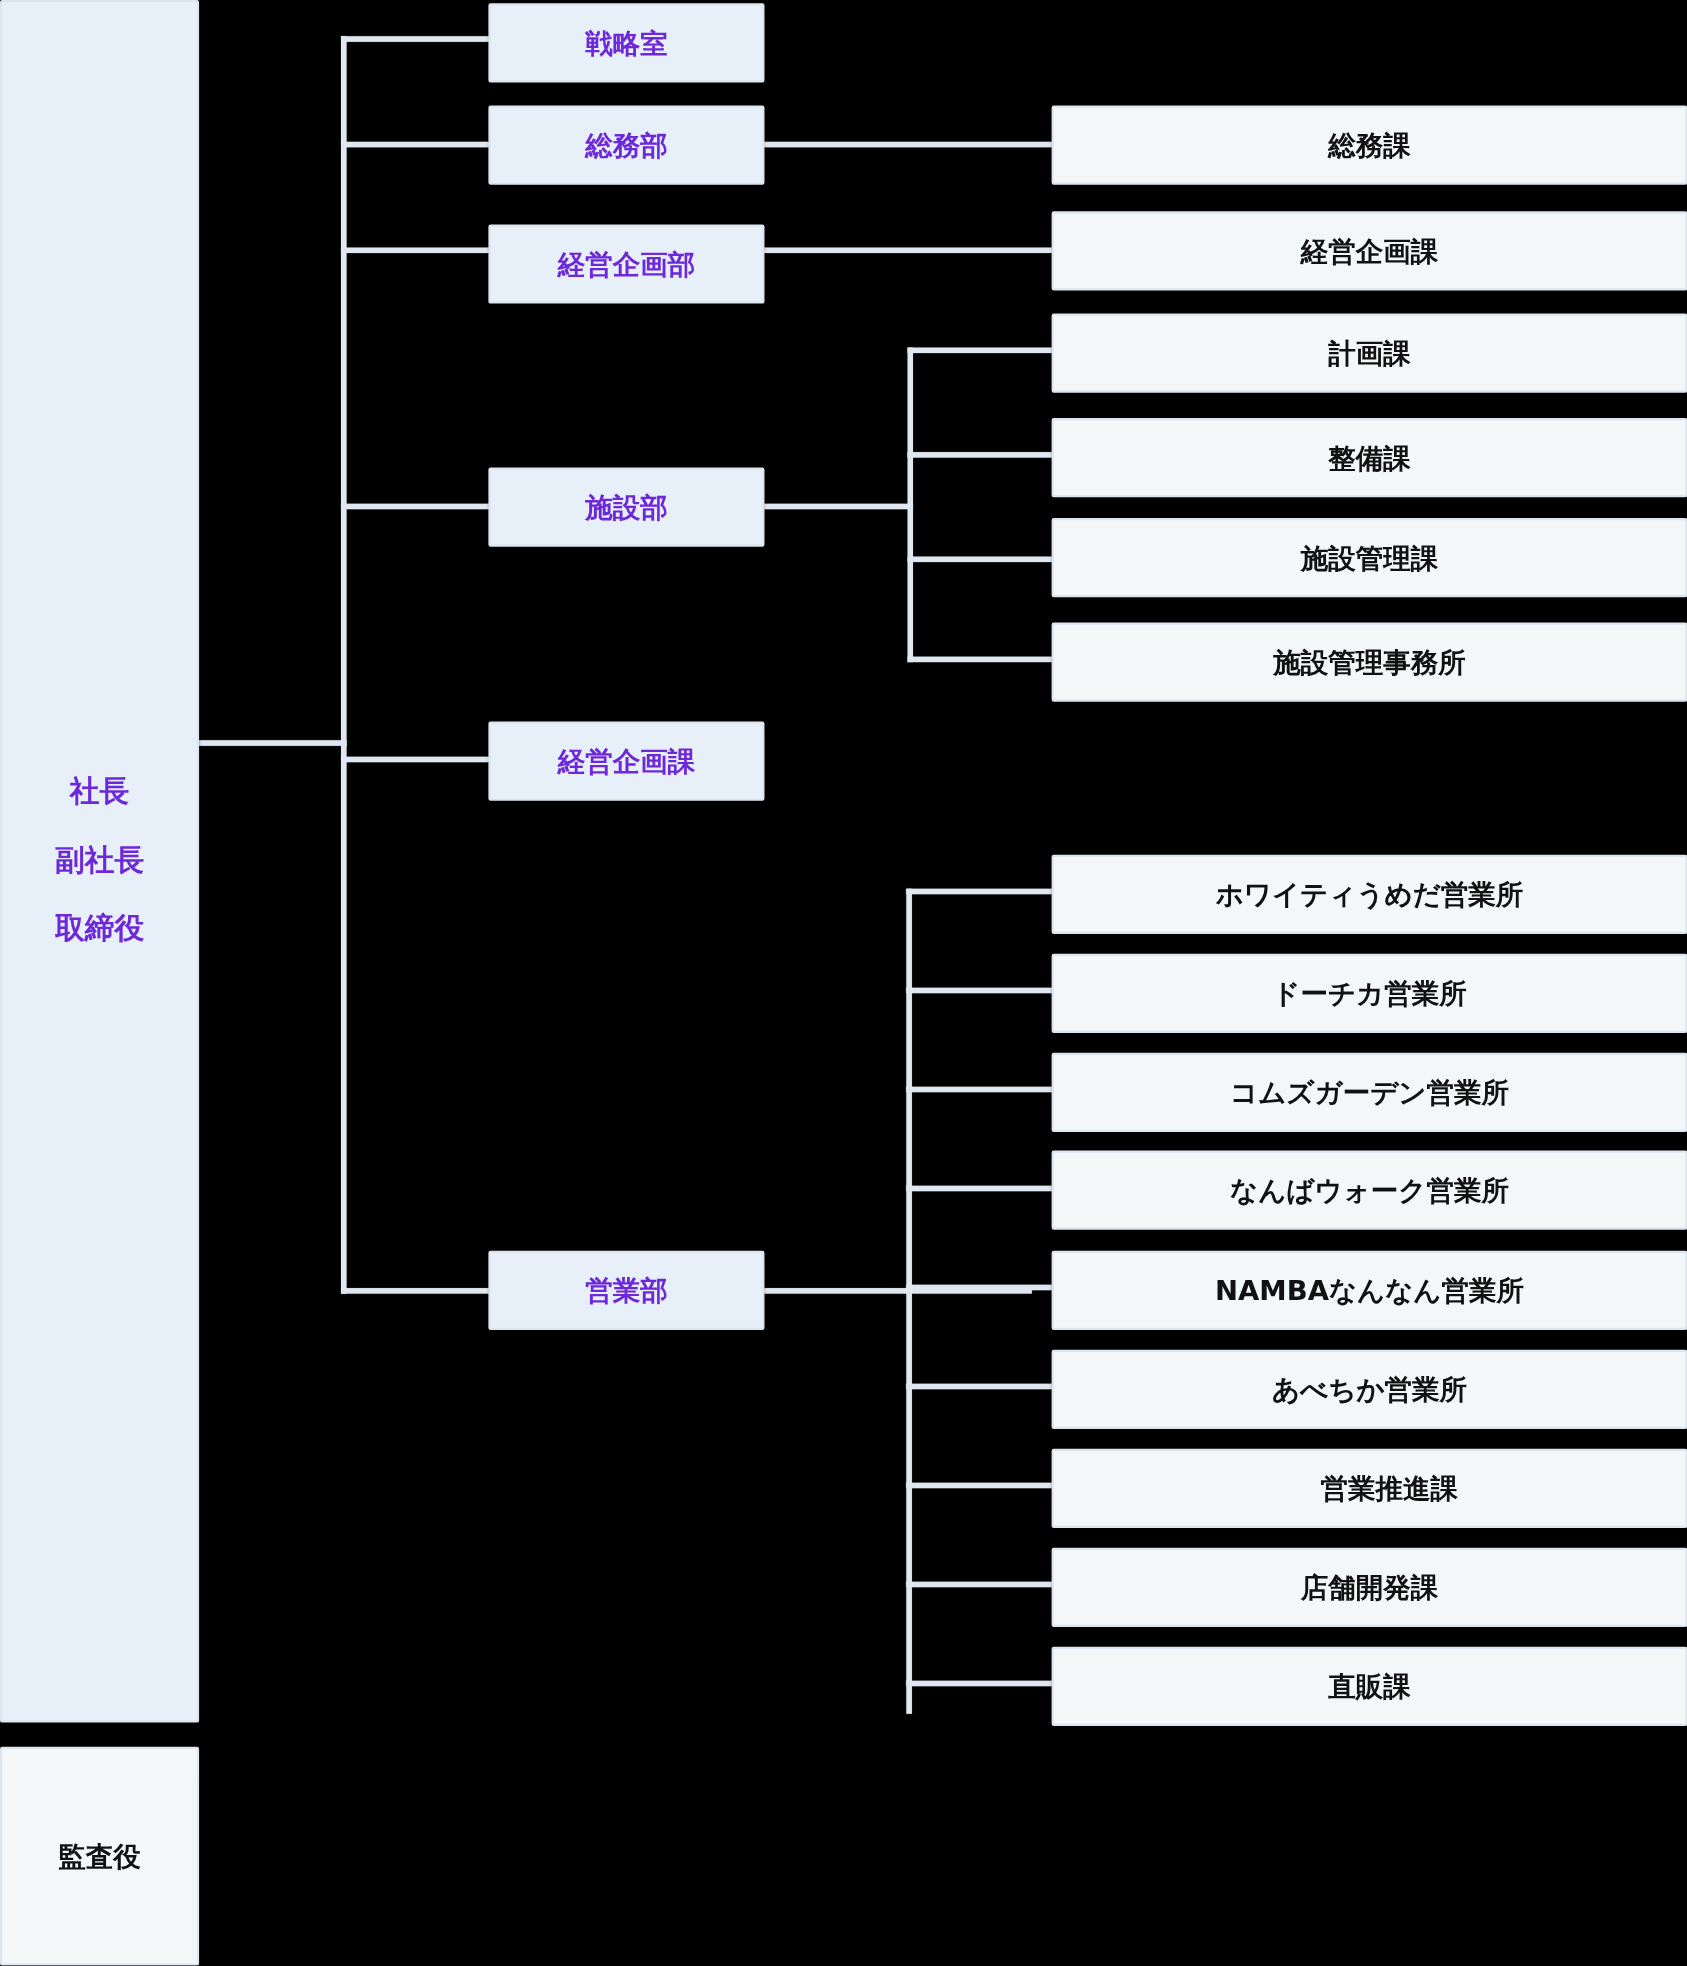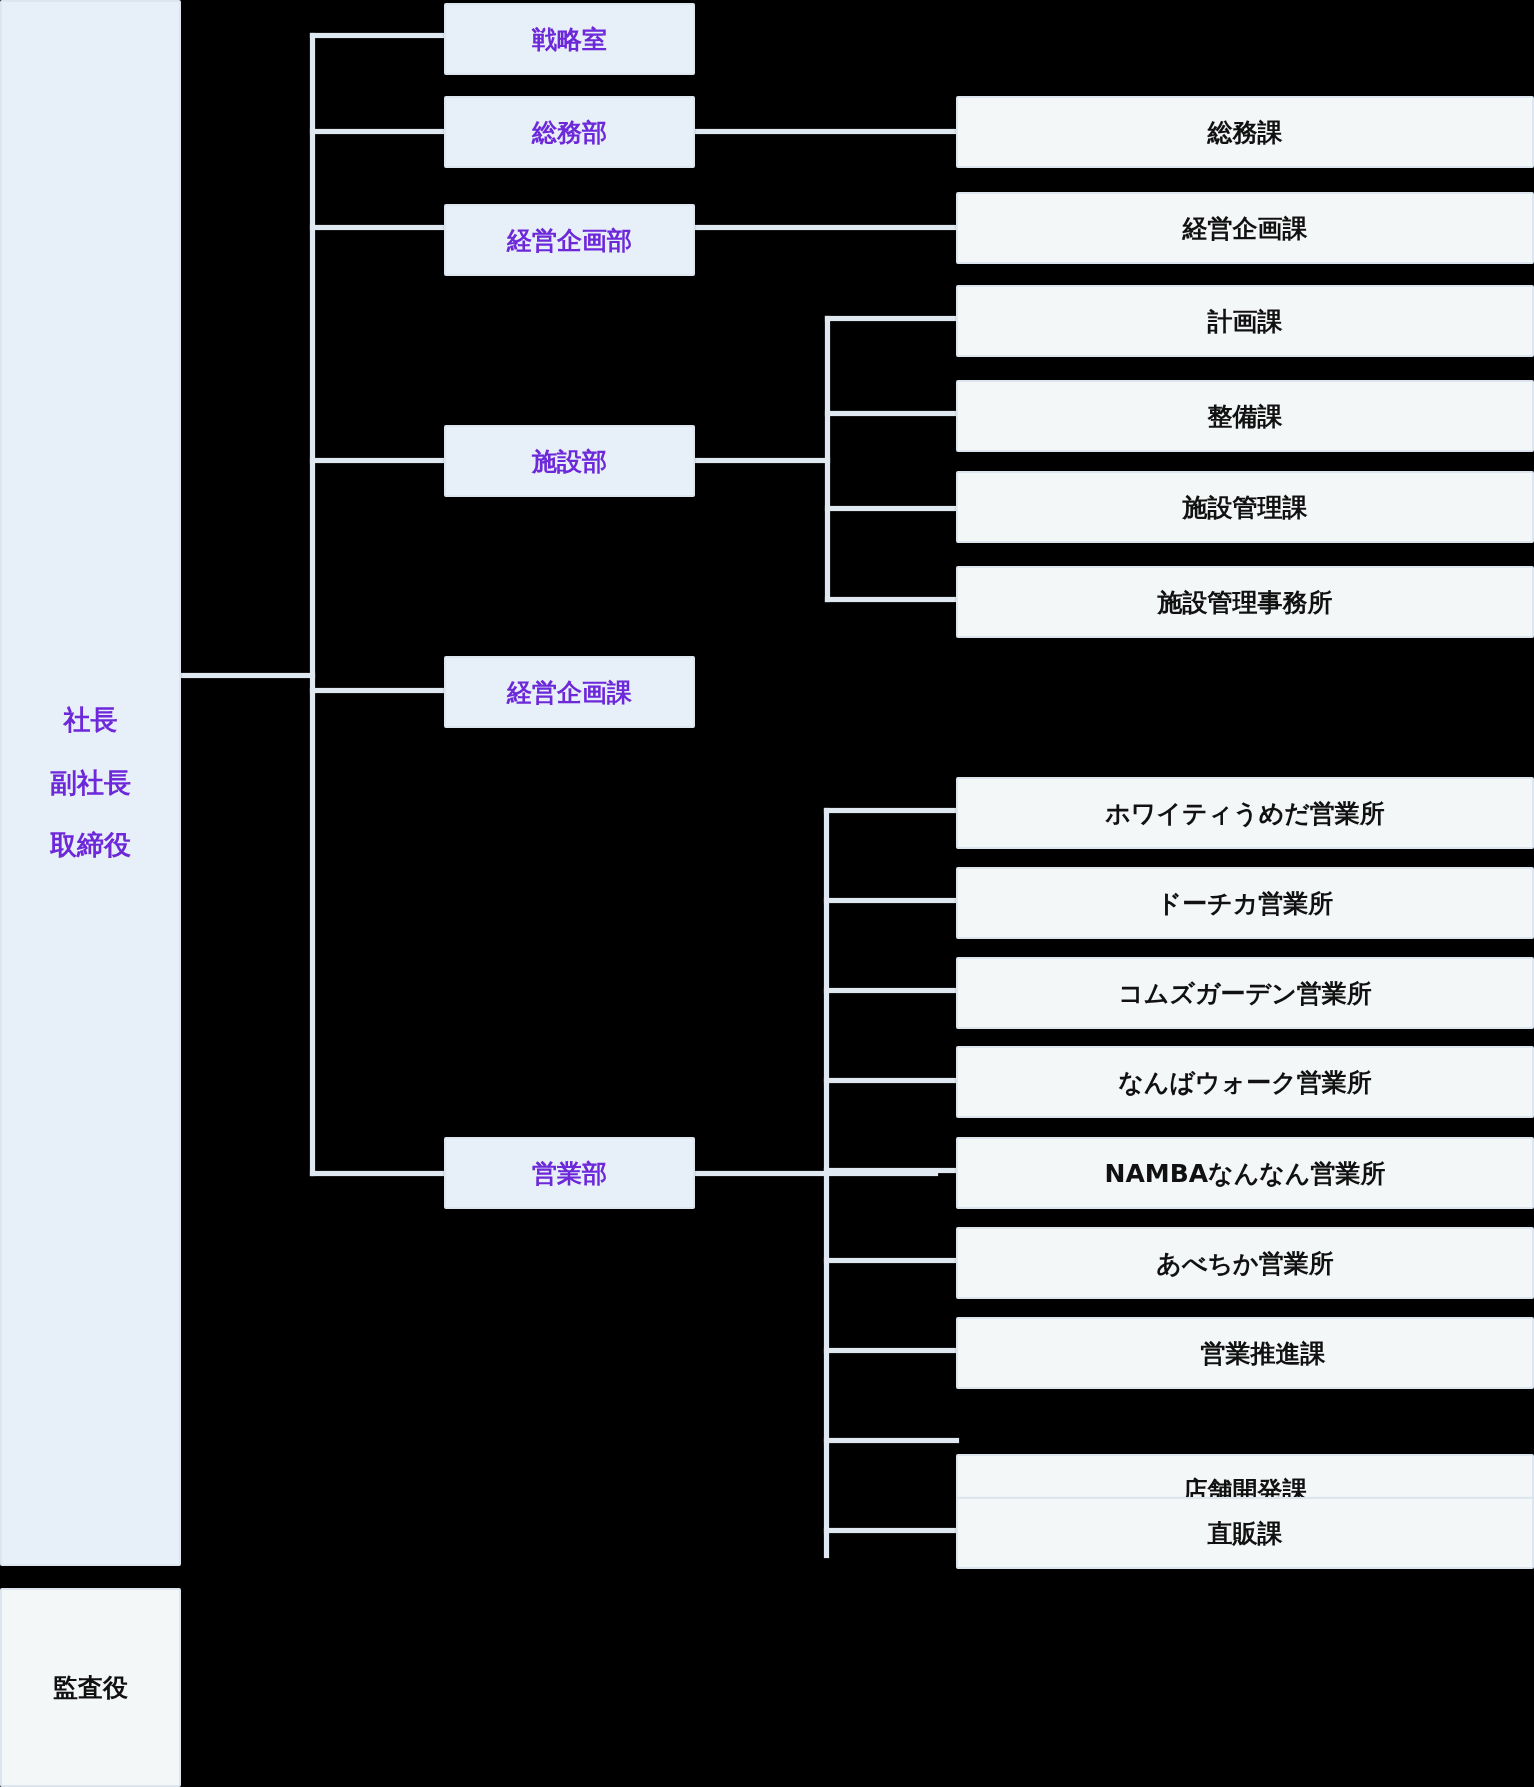--- a/index.html
+++ b/index.html
@@ -183,20 +183,20 @@
   </div>
   <div class="node leaf sect" style="top:1137px;">
     <span>NAMBAなんなん営業所</span>
   </div>
   <div class="node leaf sect" style="top:1227px;">
     <span>あべちか営業所</span>
   </div>
   <div class="node leaf sect" style="top:1317px;padding-left:36px;">
     <span>営業推進課</span>
   </div>
-  <div class="node leaf sect" style="top:1407px;margin-top:47px;">
+  <div class="node leaf sect" style="top:1407px;">
     <span>店舗開発課</span>
   </div>
   <div class="node leaf sect" style="top:1497px;">
     <span>直販課</span>
   </div>
 
 </div>
 
 </body></html>

